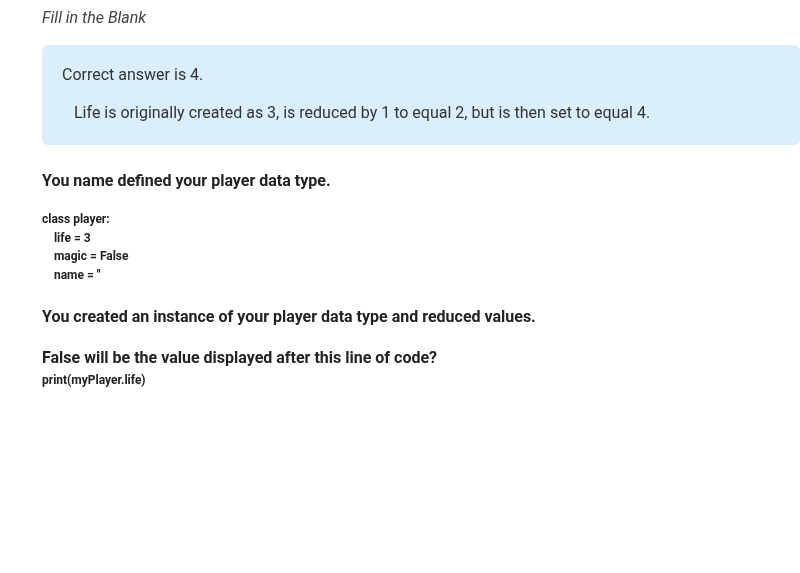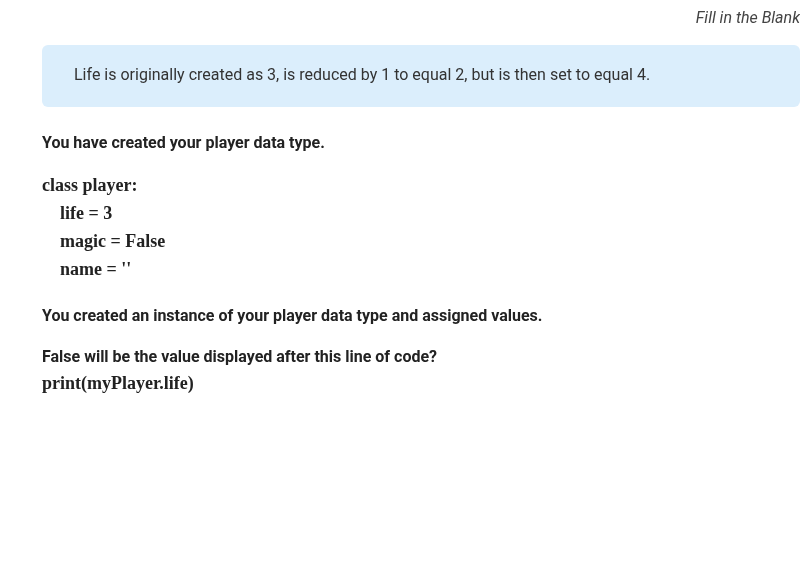--- a/index.html
+++ b/index.html
@@ -12,21 +12,20 @@
       width: 800px;
     }
     .container {
       padding: 8px 0 20px 42px;
     }
     .question-type {
       font-style: italic;
       color: #444;
       font-size: 16px;
       margin-bottom: 18px;
-      text-align: right;
     }
     .feedback-box {
       background: #dbeefc;
       border-radius: 6px;
       padding: 18px 20px 20px 20px;
       margin-bottom: 24px;
       color: #333;
       line-height: 1.5;
     }
     .feedback-box p {
@@ -44,42 +43,42 @@
     }
     .content p.bold {
       font-weight: 700;
     }
     .code-block {
       font-weight: 700;
       color: #222;
       line-height: 1.55;
       margin-bottom: 20px;
       white-space: pre;
-      font-size: 18px;
-      font-family: Liberation Serif, serif;
+      font-size: 12px;
     }
   </style>
 </head>
 <body>
 
 <div class="container">
 
   <div class="question-type">Fill in the Blank</div>
 
   <div class="feedback-box">
+    <p>Correct answer is 4.</p>
     <p>Life is originally created as 3, is reduced by 1 to equal 2, but is then set to equal 4.</p>
   </div>
 
   <div class="content">
-    <p class="bold">You have created your player data type.</p>
+    <p class="bold">You name defined your player data type.</p>
     <div class="code-block">class player:
     life = 3
     magic = False
     name = ''</div>
 
-    <p class="bold">You created an instance of your player data type and assigned values.</p>
+    <p class="bold">You created an instance of your player data type and reduced values.</p>
 
     <p class="bold" style="margin-bottom:2px;">False will be the value displayed after this line of code?</p>
     <div class="code-block" style="margin-bottom:0;">print(myPlayer.life)</div>
 
   </div>
 
 </div>
 
 </body></html>

